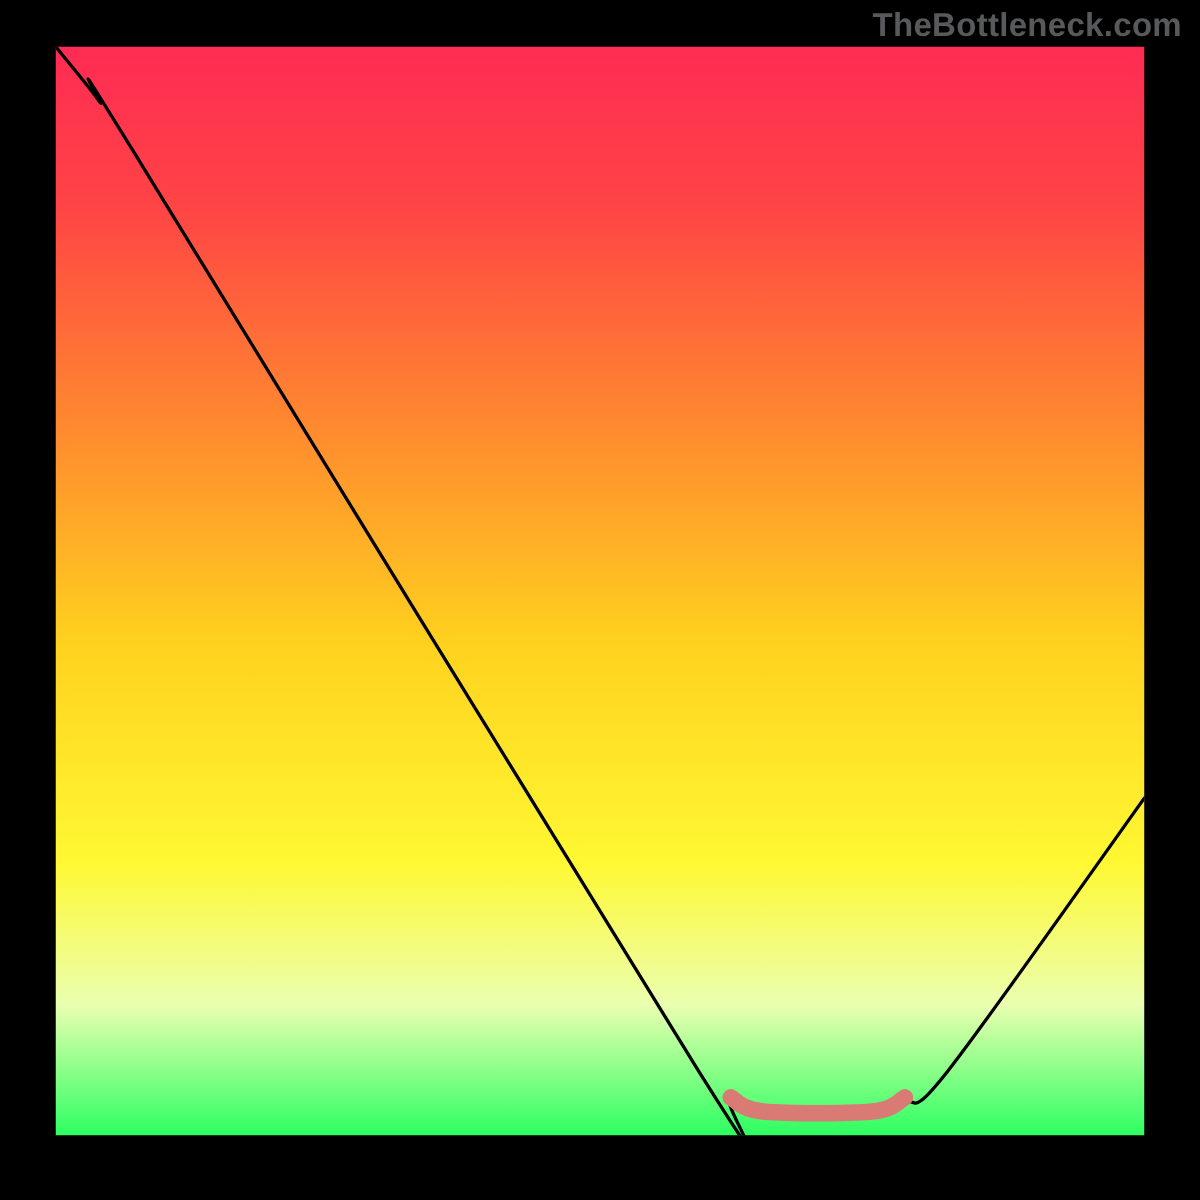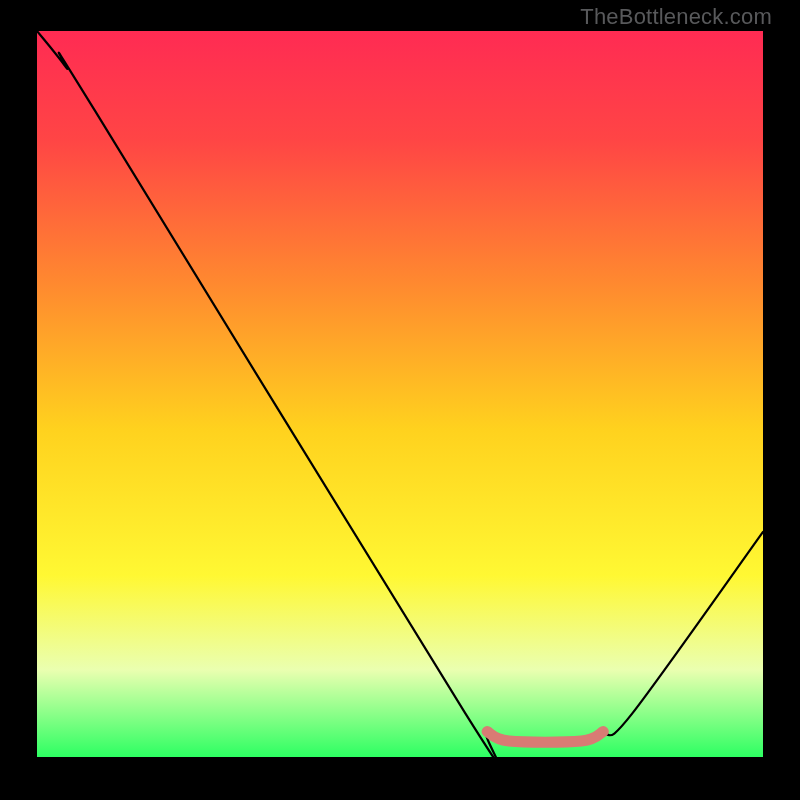--- a/index.html
+++ b/index.html
@@ -6,24 +6,24 @@
   html, body { width: 800px; height: 800px; background: #000; overflow: hidden; }
   .frame {
     position: relative;
     width: 800px;
     height: 800px;
     background: #000;
   }
   .watermark {
     position: absolute;
     top: 4px;
-    right: 28px;
+    right: 12px;
     font-family: Arial, Helvetica, sans-serif;
     font-size: 22px;
-    font-weight: 400;
+    font-weight: 700;
     color: #58595b;
     letter-spacing: 0.2px;
   }
   .plot {
     position: absolute;
     left: 37px;
     top: 31px;
     width: 726px;
     height: 726px;
     

